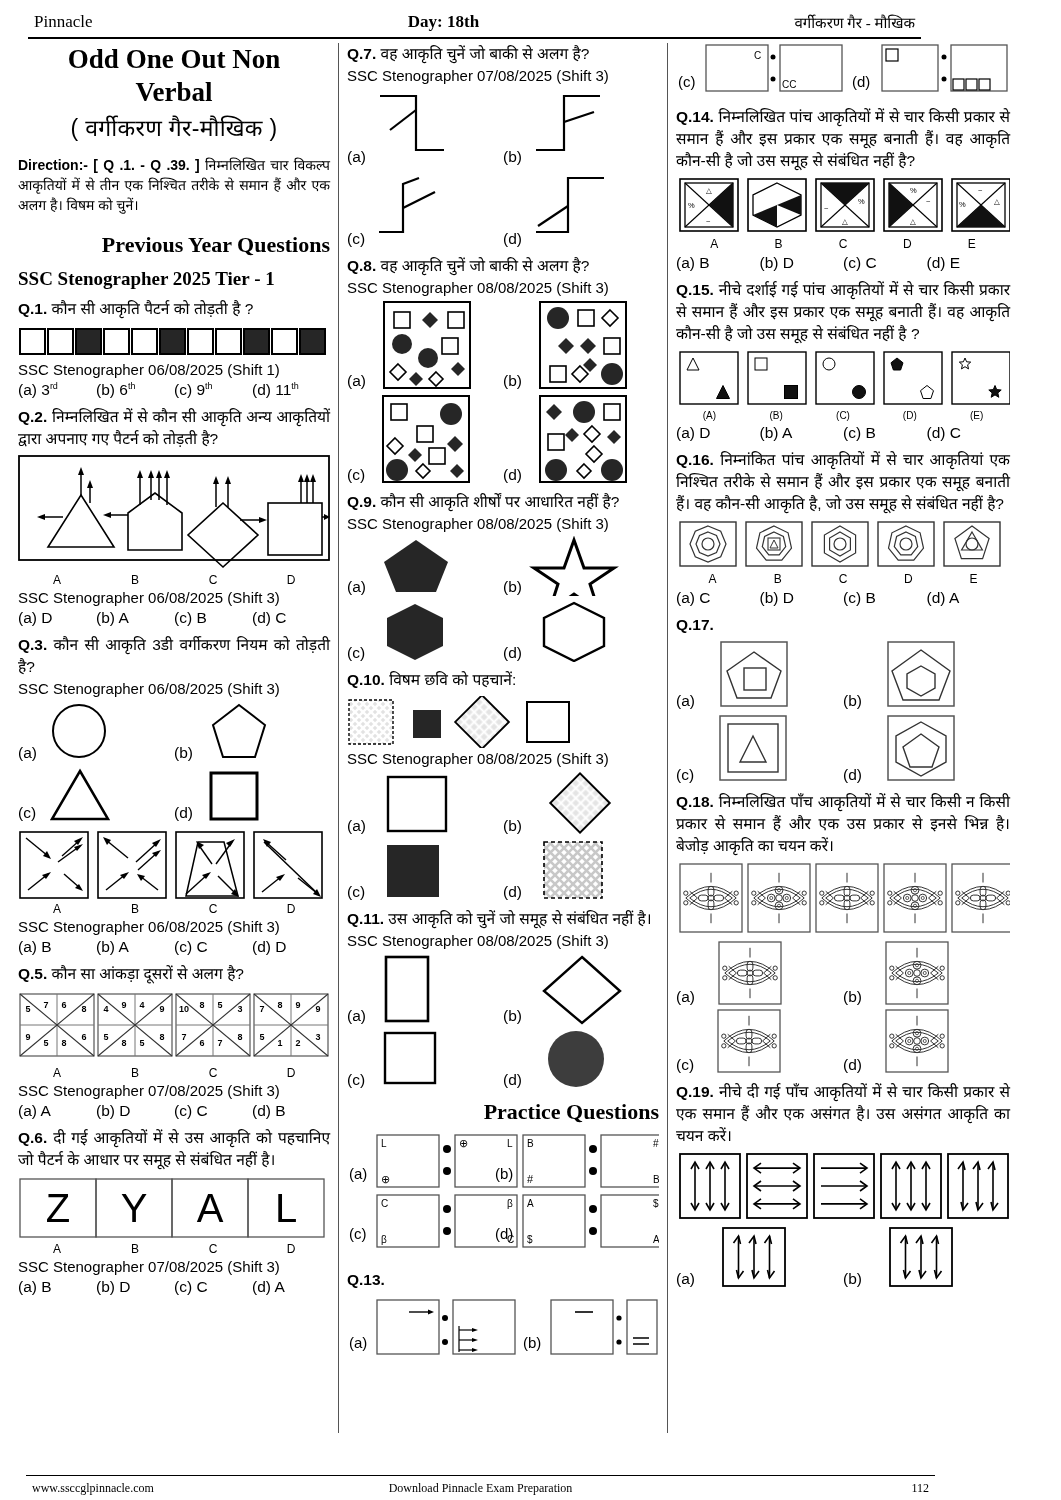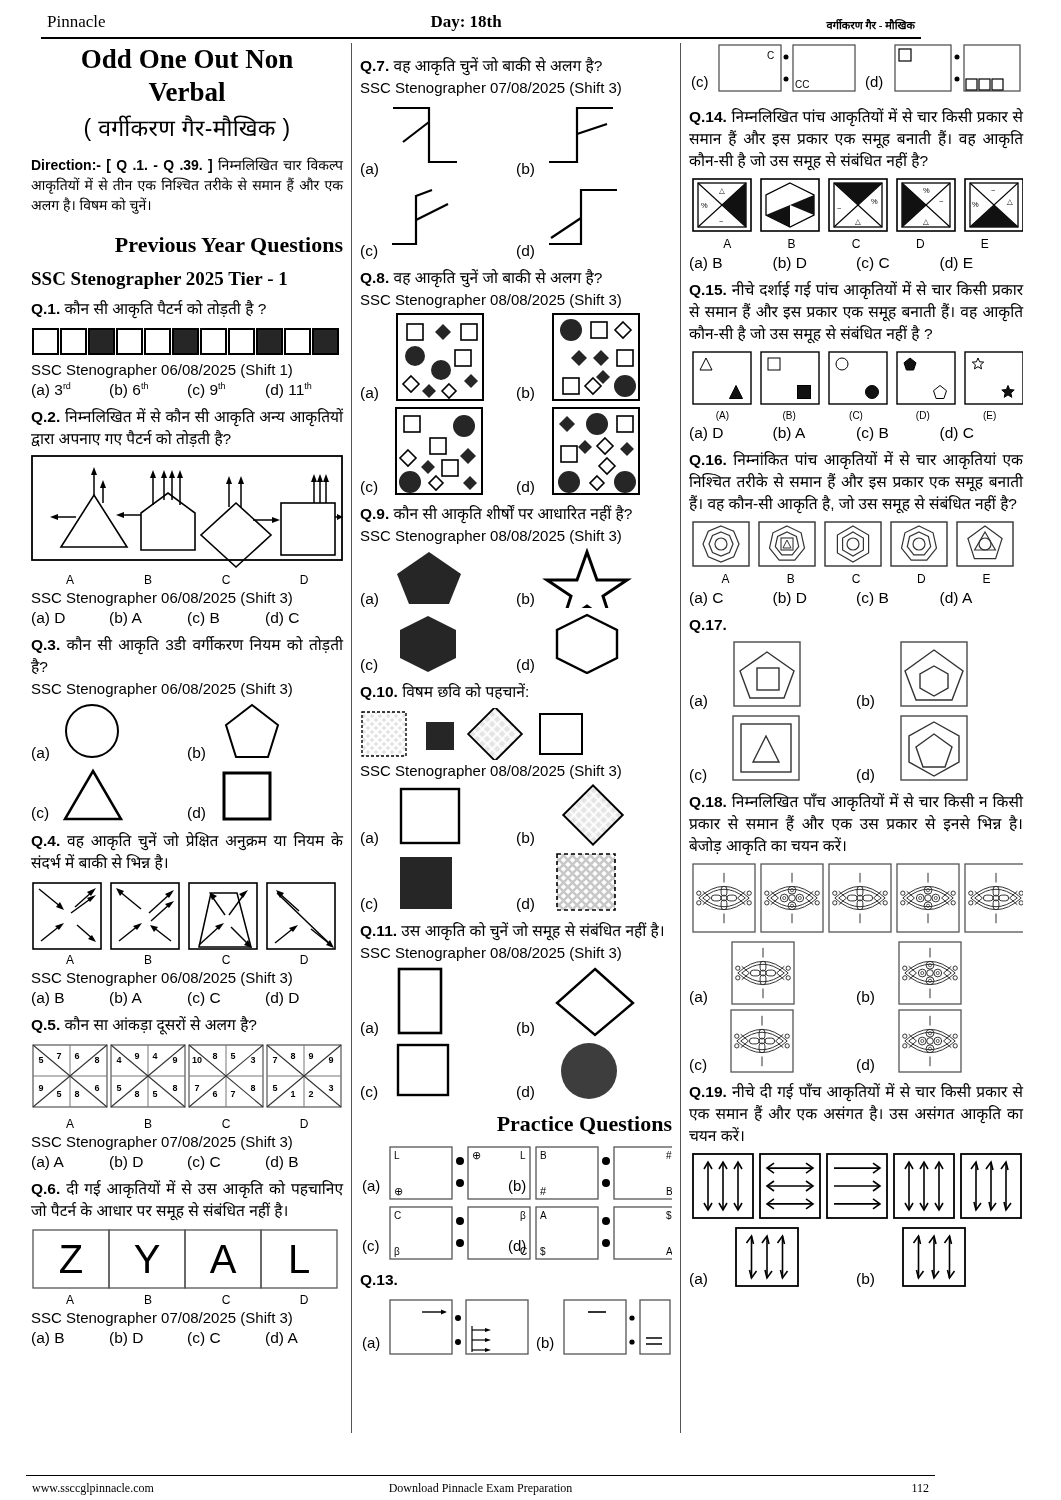--- a/index.html
+++ b/index.html
@@ -5,27 +5,27 @@
   * { box-sizing: border-box; }
   html, body { margin:0; padding:0; }
   body {
     width:1061px; height:1500px;
     background:#fff;
     font-family:"Liberation Sans", sans-serif;
     color:#000;
     position:relative;
     overflow:hidden;
   }
-  .page { width:961px; height:1500px; position:relative; padding:8px 18px 0 19px; }
+  .page { width:961px; height:1500px; position:relative; padding:8px 18px 0 6px; }
 
   
   .hdr { display:flex; align-items:flex-end; justify-content:space-between;
          font-family:"Liberation Serif", serif; font-size:17px; padding:4px 28px 5px 28px; }
   .hdr-c { font-weight:bold; font-size:17px; }
-  .hdr-r { font-size:11px;font-weight:bold; }
+  .hdr-r { font-size:15px; }
   .rule { border-top:2px solid #000; margin:0 22px; }
 
   
   .cols { display:flex; height:1390px; margin-top:4px; padding:0 4px; }
   .col { width:330px; padding:0 8px; position:relative; }
   .col.c1 { border-right:1px solid #555; }
   .col.c2 { border-right:1px solid #555; }
   .col.c3 { width:352px; }
 
   
@@ -203,23 +203,20 @@
             </svg>
         </div>
         <div class="optcell">
           <span class="optlab">(d)</span>
           <svg width="80" height="56" viewBox="0 0 80 56">
               <rect x="12" y="6" width="46" height="46" fill="none" stroke="#000" stroke-width="3"></rect>
             </svg>
         </div>
       </div>
 
-      <div class="q">
-        <span class="qn">Q.4.</span><span> वह आकृति चुनें जो प्रेक्षित अनुक्रम या नियम के संदर्भ में बाकी से भिन्न है।</span>
-      </div>
       <div class="fig">
         <svg width="312" height="74" viewBox="0 0 312 74">
 
           <rect x="2" y="4" width="68" height="66" fill="none" stroke="#000" stroke-width="1.6"></rect>
           <line x1="8" y1="10" x2="30" y2="28" stroke="#000" stroke-width="1.4"></line>
             <polygon points="33,31 25,28 29,23" fill="#000"></polygon>
           <line x1="44" y1="28" x2="62" y2="12" stroke="#000" stroke-width="1.4"></line>
             <polygon points="65,9 60,17 56,13" fill="#000"></polygon>
           <line x1="40" y1="34" x2="62" y2="18" stroke="#000" stroke-width="1.4"></line>
             <polygon points="65,16 59,23 56,19" fill="#000"></polygon>
@@ -381,21 +378,21 @@
       <div class="opts">
         <span>(a) B</span>
         <span>(b) D</span>
         <span>(c) C</span>
         <span>(d) A</span>
       </div>
     </div>
 
     <div class="col c2">
 
-      <div class="q" style="margin-top:12px">
+      <div class="q" style="margin-top:0">
         <span class="qn">Q.7.</span><span> वह आकृति चुनें जो बाकी से अलग है?</span>
       </div>
       <div class="src">SSC Stenographer  07/08/2025 (Shift 3)</div>
       <div class="optgrid">
         <div class="optcell">
           <span class="optlab">(a)</span>
           <svg width="110" height="78" viewBox="0 0 110 78">
               <path d="M8,8 L44,8 L44,62 L72,62" fill="none" stroke="#000" stroke-width="2.2"></path>
               <line x1="18" y1="42" x2="44" y2="22" stroke="#000" stroke-width="2.2"></line>
             </svg>
@@ -650,21 +647,21 @@
             <text x="180" y="76" font-family="Liberation Sans" font-size="10">A</text>
             <text x="180" y="112" font-family="Liberation Sans" font-size="10">$</text>
             <circle cx="246" cy="78" r="4" fill="#000"></circle>
             <circle cx="246" cy="100" r="4" fill="#000"></circle>
             <rect x="254" y="64" width="62" height="52" fill="none" stroke="#555" stroke-width="1.3"></rect>
             <text x="306" y="76" font-family="Liberation Sans" font-size="10">$</text>
             <text x="306" y="112" font-family="Liberation Sans" font-size="10">A</text>
           </svg>
       </div>
 
-      <div class="q" style="margin-top:4px">
+      <div class="q" style="margin-top:16px">
         <span class="qn">Q.13.</span>
       </div>
       <div class="fig">
         <svg width="312" height="62" viewBox="0 0 312 62">
           <text x="2" y="52" font-family="Liberation Sans" font-size="15">(a)</text>
           <rect x="30" y="4" width="62" height="54" fill="none" stroke="#555" stroke-width="1.3"></rect>
           <line x1="62" y1="16" x2="84" y2="16" stroke="#000" stroke-width="1.4"></line>
             <polygon points="87,16 81,13.5 81,18.5" fill="#000"></polygon>
           <circle cx="98" cy="22" r="3" fill="#000"></circle>
             <circle cx="98" cy="46" r="3" fill="#000"></circle>

